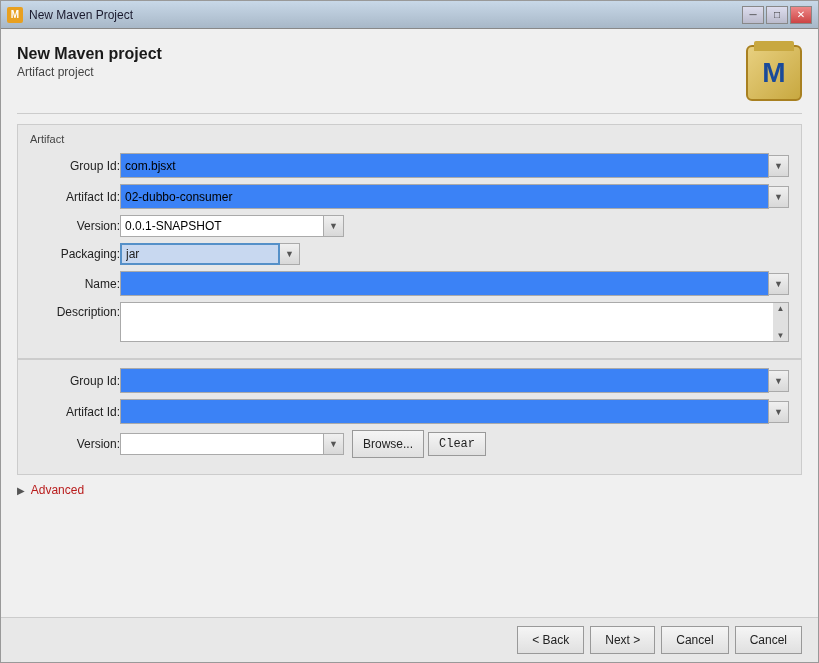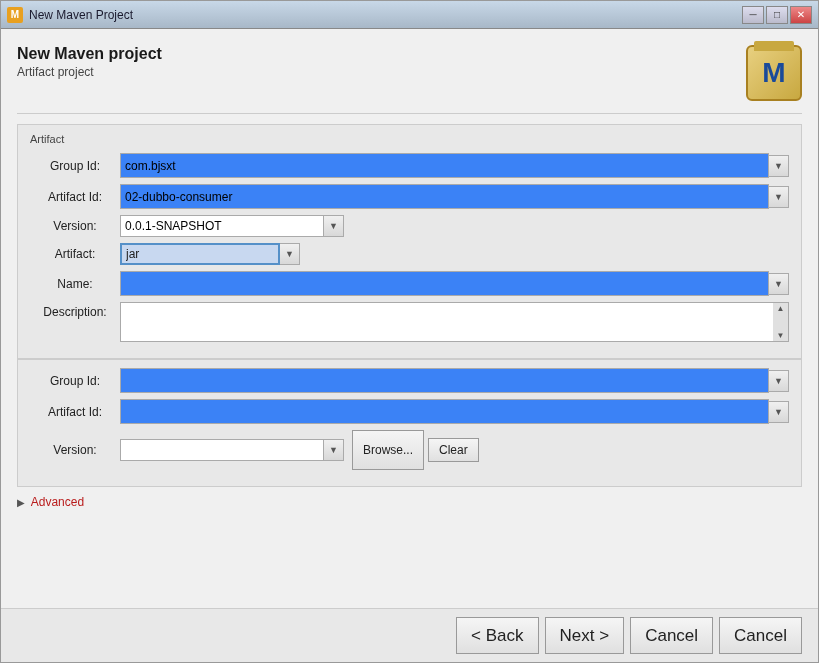--- a/index.html
+++ b/index.html
@@ -165,21 +165,21 @@
       display: flex;
       align-items: center;
       margin-bottom: 6px;
     }
 
     .form-label {
       width: 90px;
       font-size: 12px;
       color: #222;
       flex-shrink: 0;
-      text-align: center;
+      text-align: right;
     }
 
     .form-control-wrapper {
       flex: 1;
       display: flex;
       align-items: center;
     }
 
     .form-input {
       flex: 1;
@@ -301,39 +301,40 @@
     }
 
     .scroll-arrow {
       font-size: 8px;
       color: #555;
       cursor: pointer;
       padding: 1px;
     }
 
     .browse-btn {
-      height: 40px;
+      height: 28px;
       padding: 0 10px;
       border: 1px solid #999;
       background: linear-gradient(to bottom, #f5f5f5, #e0e0e0);
       cursor: pointer;
       font-size: 12px;
       color: #222;
       margin-left: 8px;
     }
 
     .clear-btn {
       height: 24px;
       padding: 0 10px;
       border: 1px solid #999;
       background: linear-gradient(to bottom, #f5f5f5, #e0e0e0);
       cursor: pointer;
       font-size: 12px;
       color: #222;
       margin-left: 4px;
+      font-family: Liberation Mono, monospace;
     }
 
     .advanced-row {
       display: flex;
       align-items: center;
       padding: 8px 0;
       cursor: pointer;
     }
 
     .triangle-icon {
@@ -351,26 +352,26 @@
       border-top: 1px solid #ccc;
       padding: 8px 16px;
       display: flex;
       justify-content: flex-end;
       gap: 6px;
       background: #e8e8e8;
       margin-top: auto;
     }
 
     .bottom-btn {
-      height: 37px;
+      height: 28px;
       padding: 0 14px;
       border: 1px solid #999;
       background: linear-gradient(to bottom, #f5f5f5, #e0e0e0);
       cursor: pointer;
-      font-size: 17px;
+      font-size: 12px;
       color: #222;
     }
 
     .bottom-btn:disabled {
       color: #aaa;
     }
   </style>
 </head>
 <body>
 
@@ -435,21 +436,21 @@
         <span class="form-label">Version:</span>
         <div class="version-wrapper">
           <input class="version-input" type="text" value="0.0.1-SNAPSHOT" style="">
           <button class="version-dropdown-btn">
             <span>▼</span>
           </button>
         </div>
       </div>
 
       <div class="form-row">
-        <span class="form-label">Artifact:</span>
+        <span class="form-label">Packaging:</span>
         <div class="version-wrapper">
           <input class="packaging-input" type="text" value="jar" style="">
           <button class="packaging-dropdown-btn">
             <span>▼</span>
           </button>
         </div>
       </div>
 
       <div class="form-row">
         <span class="form-label">Name:</span>

